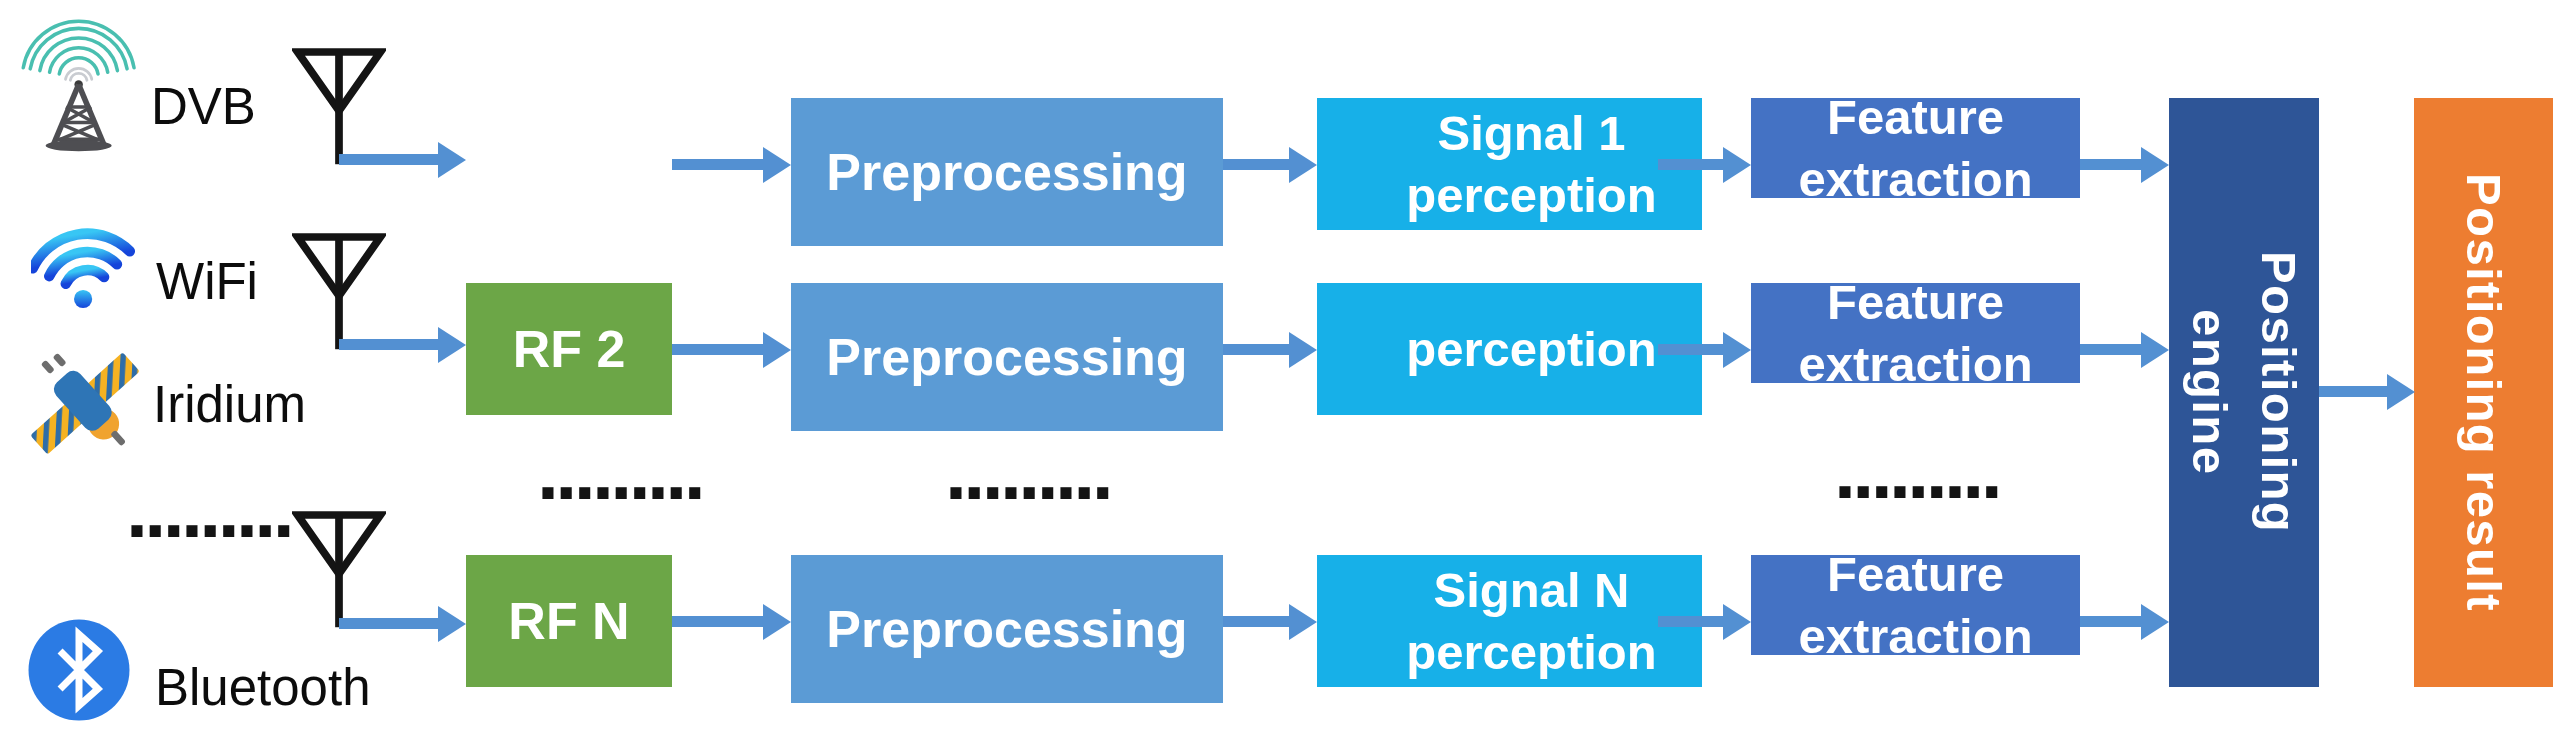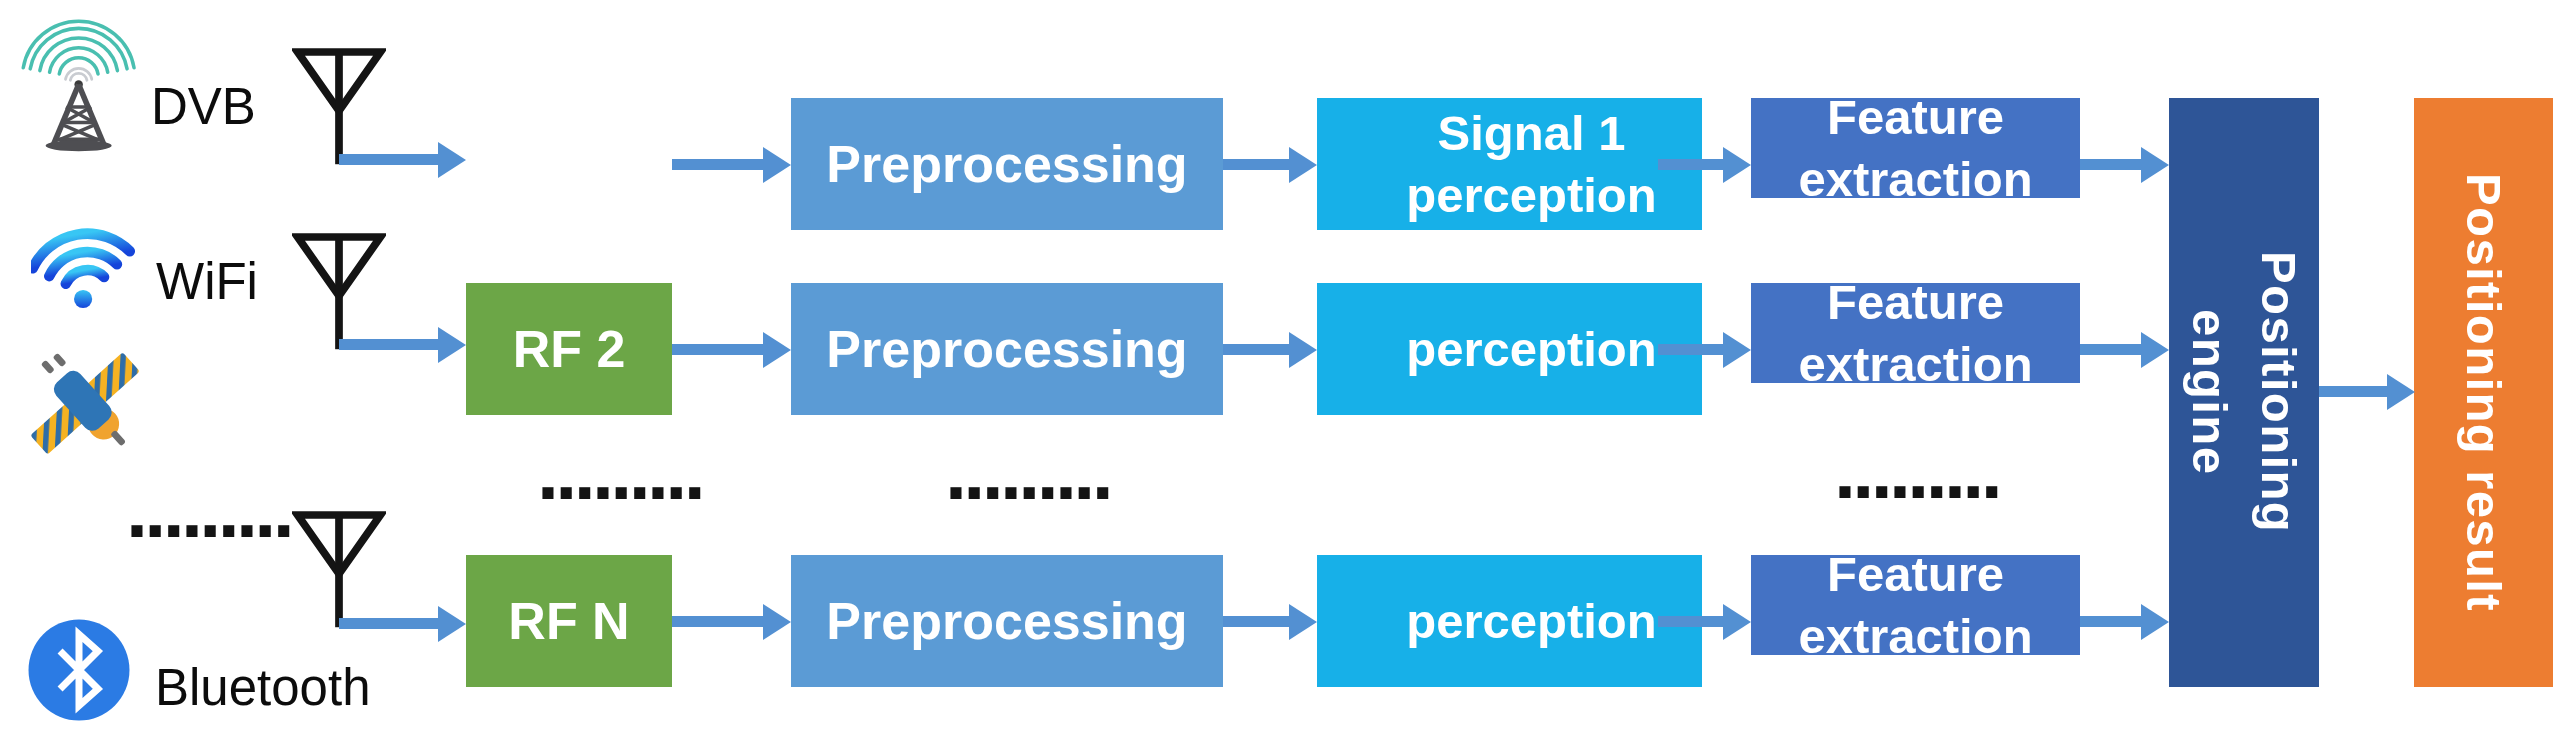--- a/index.html
+++ b/index.html
@@ -14,21 +14,21 @@
   .block{
     position:absolute;
     display:flex;flex-direction:column;
     align-items:center;justify-content:center;
     color:#fff;font-weight:600;text-align:center;
   }
   .block.single{font-size:52px;}
   .block.twoline{font-size:49px;line-height:62px;}
   .block .ln{white-space:nowrap;}
   .rf{background:var(--rf-green);left:466px;width:206px;height:132px;}
-  .pre{background:var(--preprocessing-blue);left:791px;width:432px;height:132px;}
+  .pre{background:var(--preprocessing-blue);left:791px;width:432px;height:148px;}
   .sig{background:var(--perception-cyan);left:1317px;width:341px;height:132px;padding-left:44px;}
   .feat{background:var(--feature-blue);left:1751px;width:329px;height:100px;}
   .row1{top:98px;} .row2{top:283px;} .row3{top:555px;}
   .vblock{
     position:absolute;top:98px;height:589px;
     display:flex;align-items:center;justify-content:center;
   }
   .engine{background:var(--engine-navy);left:2169px;width:150px;}
   .result{background:var(--result-orange);left:2414px;width:139px;}
   .vtext{
@@ -121,20 +121,21 @@
       <rect x="120" y="92" width="72" height="38" rx="4" fill="url(#stripes)"></rect>
     </g>
     <g transform="rotate(48 100 112)">
       <rect x="16" y="92" width="20" height="10" rx="4" fill="#6d6d6d"></rect>
       <rect x="12" y="112" width="20" height="10" rx="4" fill="#6d6d6d"></rect>
       <circle cx="140" cy="112" r="23" fill="#F0A32F"></circle>
       <rect x="158" y="105" width="24" height="10" rx="4" fill="#6d6d6d"></rect>
       <rect x="48" y="88" width="92" height="48" rx="14" fill="#2E75B6"></rect>
     </g>
   </svg>
+  <div class="slabel" style="left:153px;top:379px">Iridium</div>
 
   <div class="dots" style="left:125px;top:484px">.........</div>
 
   <svg class="icon" style="left:25px;top:616px" width="108" height="108" viewBox="0 0 154 154">
     <circle cx="77" cy="77" r="72" fill="#2B7BE4"></circle>
     <path d="M50,50 L104,104 L77,128 L77,26 L104,50 L50,104" fill="none" stroke="#ffffff" stroke-width="10" stroke-linejoin="miter"></path>
   </svg>
   <div class="slabel" style="left:155px;top:662px">Bluetooth</div>
 
   <svg class="icon" style="left:292px;top:46px" width="94" height="120" viewBox="0 0 134 170">
@@ -176,20 +177,21 @@
     <span class="ln">extraction</span>
   </div>
 
   <div class="block single rf row3">
     <span class="ln">RF N</span>
   </div>
   <div class="block single pre row3">
     <span class="ln">Preprocessing</span>
   </div>
   <div class="block twoline sig row3">
+    <span class="ln">Signal N</span>
     <span class="ln">perception</span>
   </div>
   <div class="block twoline feat row3">
     <span class="ln">Feature</span>
     <span class="ln">extraction</span>
   </div>
 
   <div class="dots" style="left:536px;top:446px">.........</div>
   <div class="dots" style="left:944px;top:446px">.........</div>
   <div class="dots" style="left:1833px;top:445px">.........</div>

